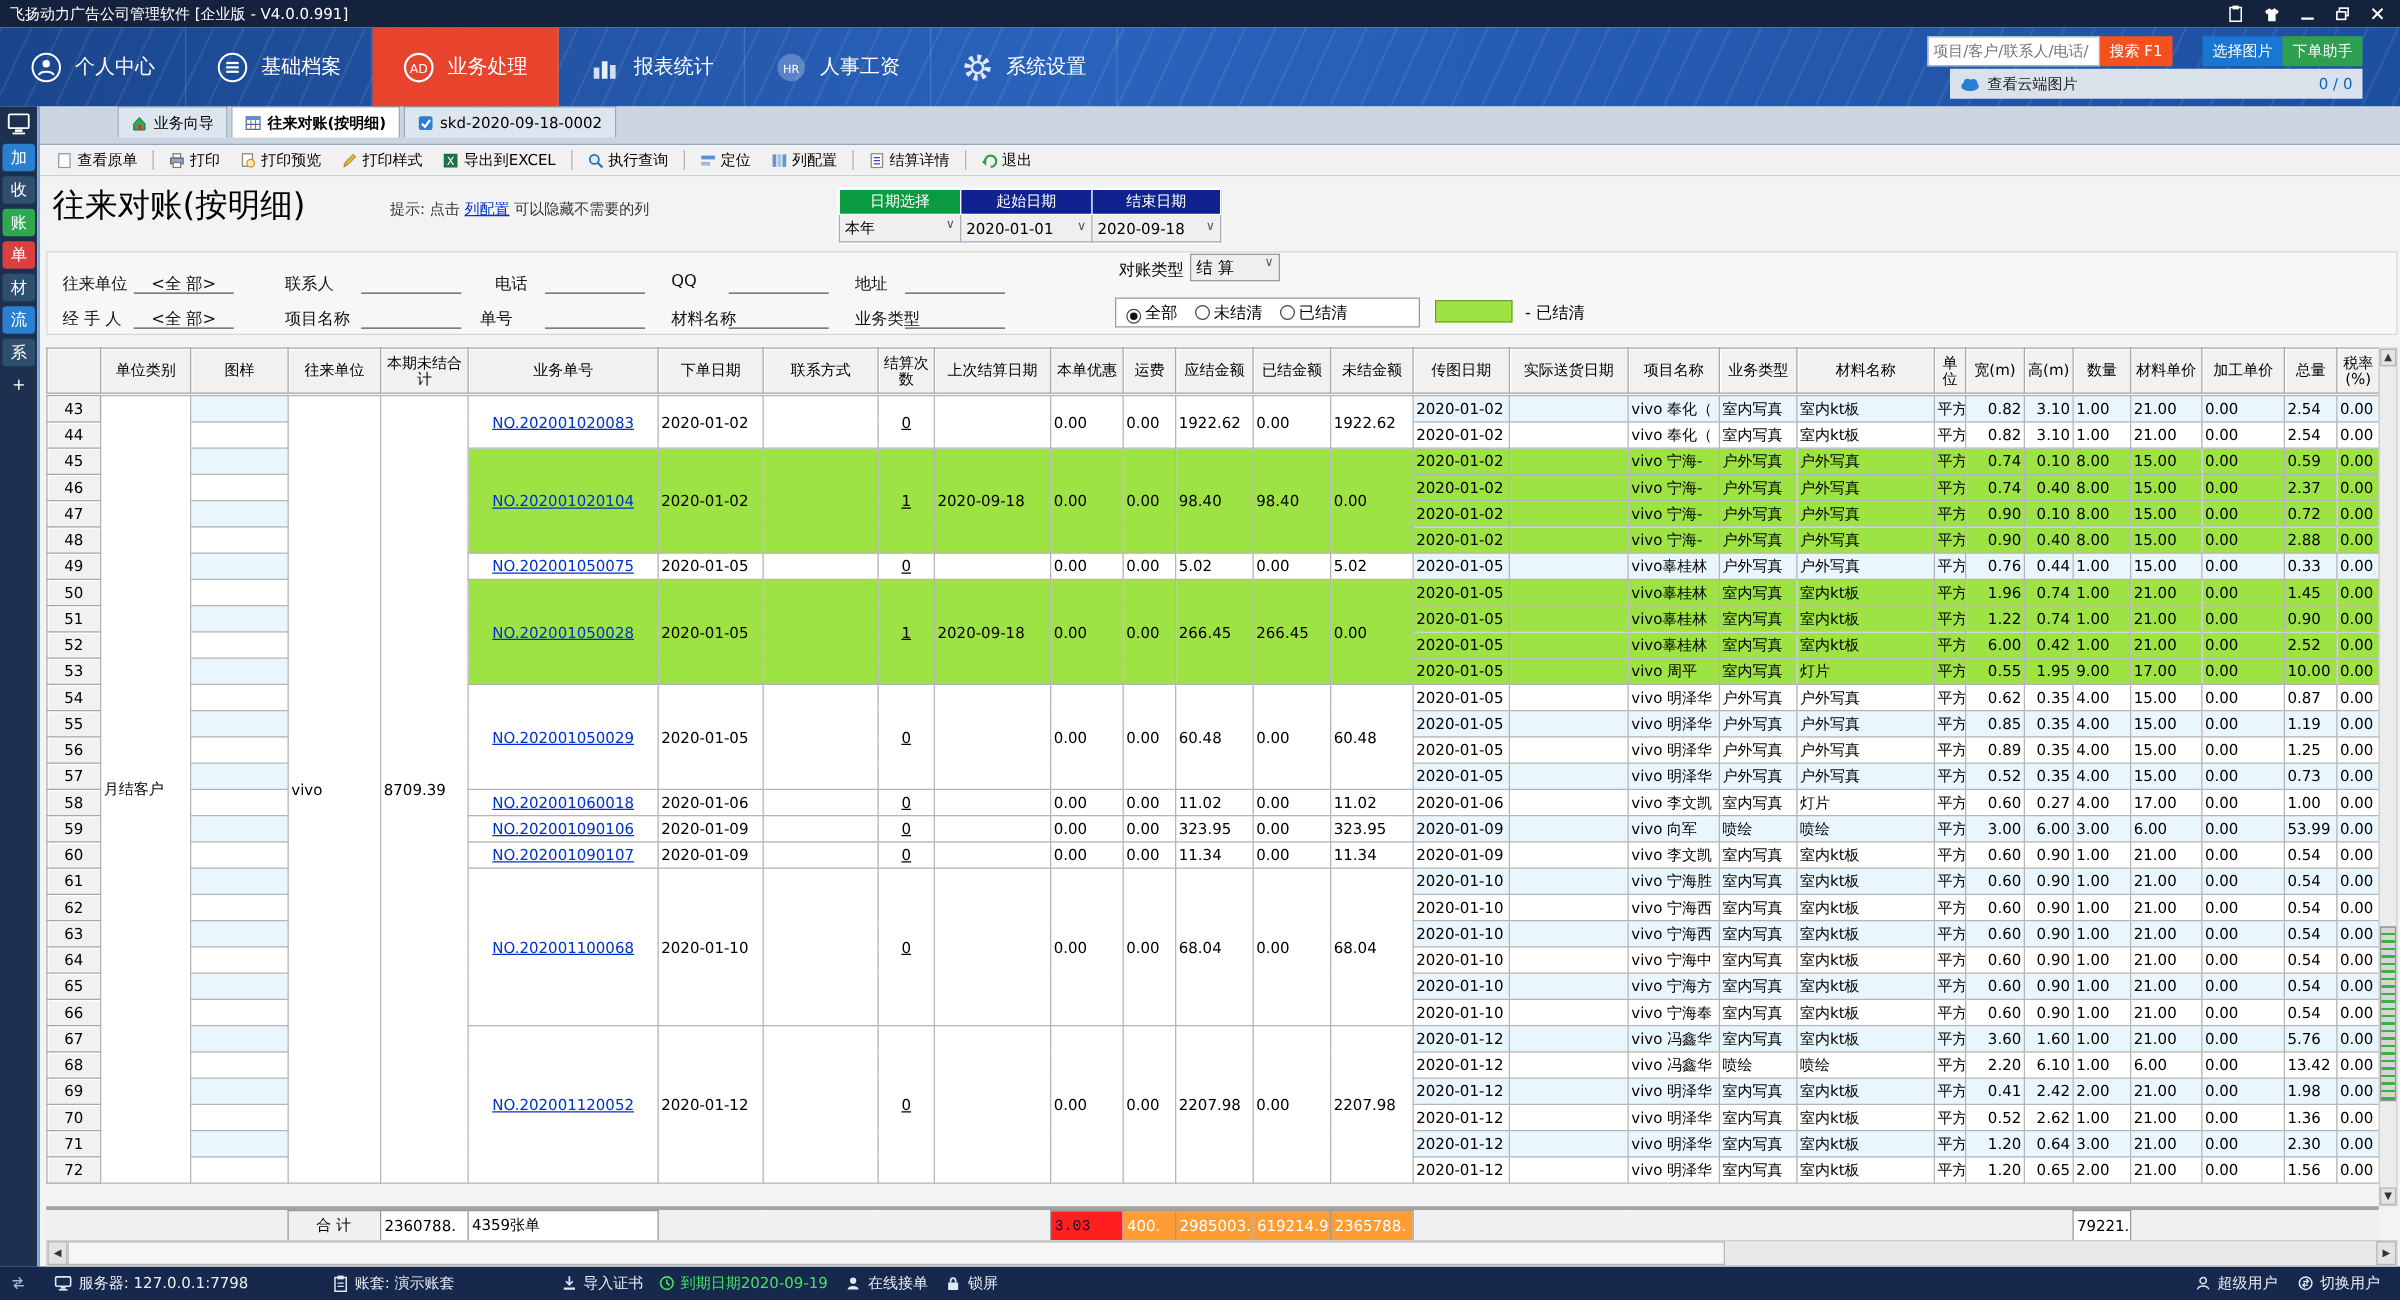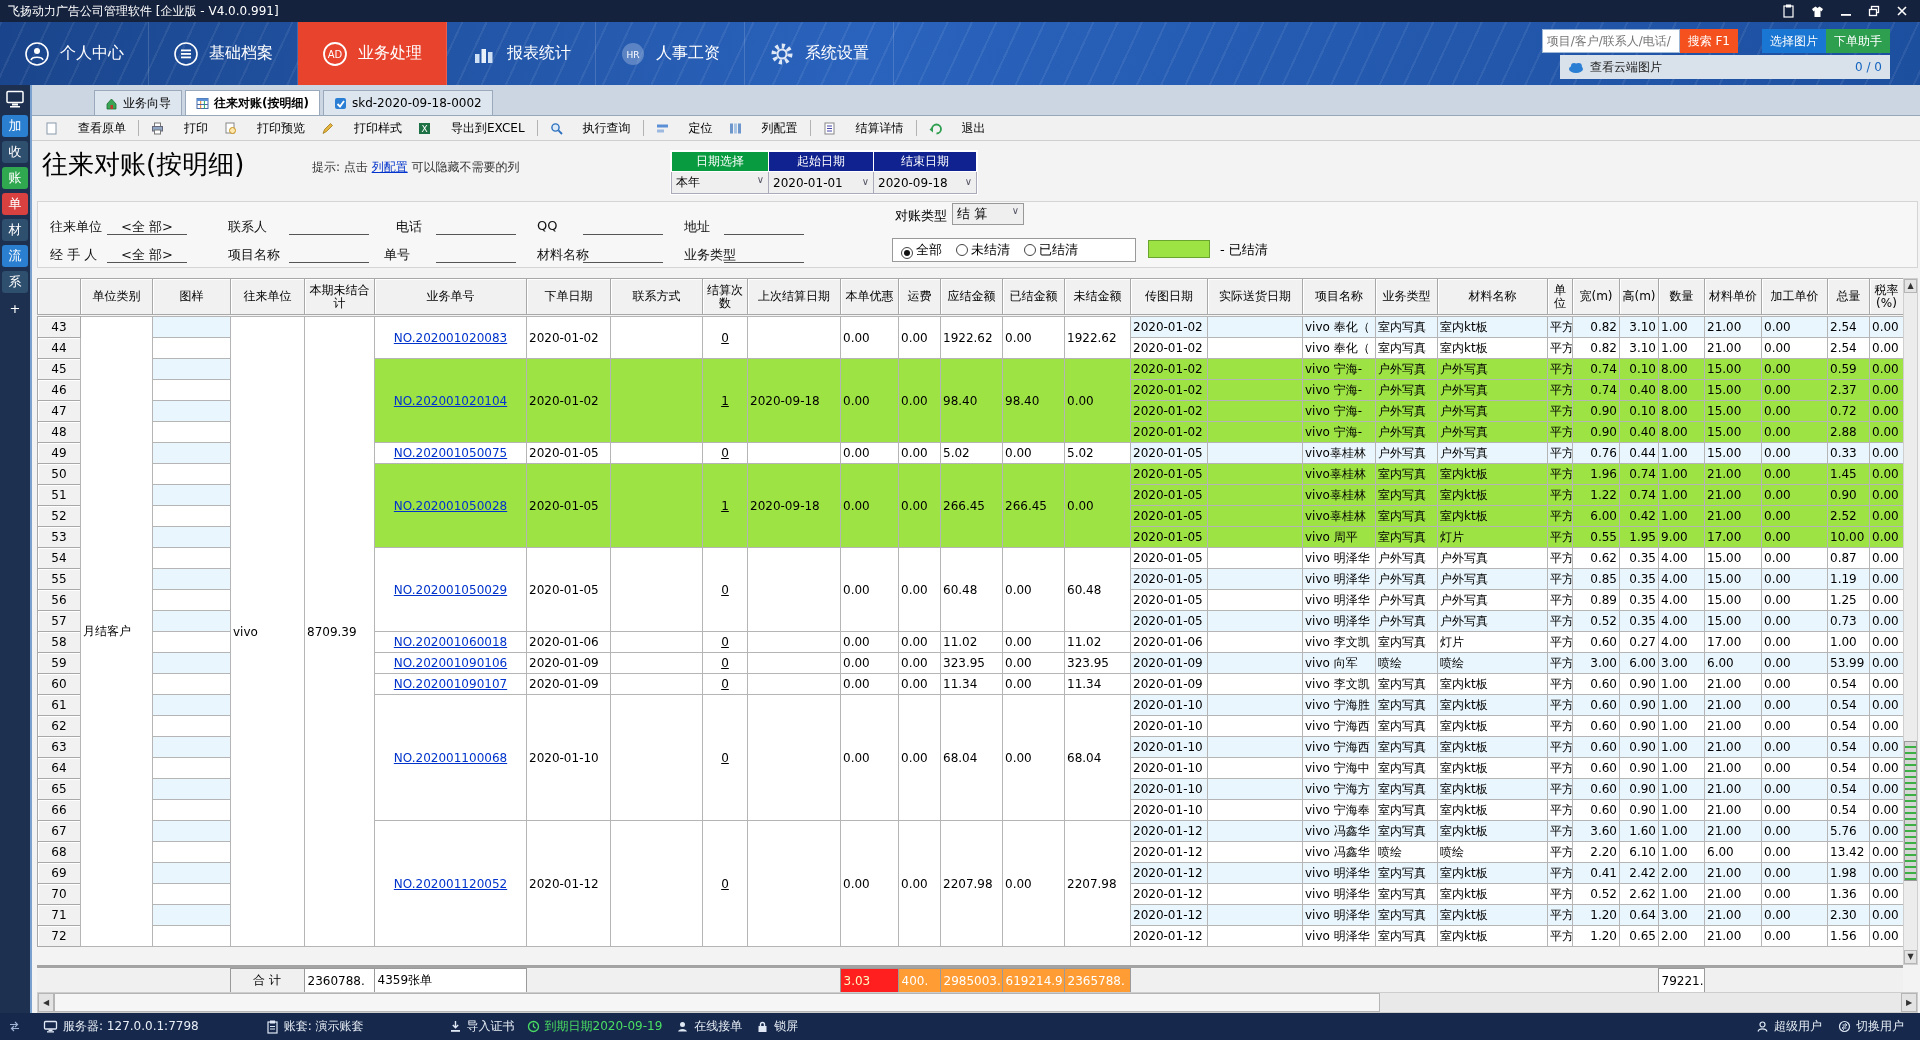--- a/index.html
+++ b/index.html
@@ -16,25 +16,25 @@
   .menu-item.active { background:#e8432d; }
   .searchrow { position:absolute; top:7px; right:30px; display:flex; height:24px; }
   .searchrow input { width:138px; height:24px; border:1px solid #9db7d4; padding:0 4px; font-size:12px; font-family:inherit; }
   .sbtn { height:24px; color:#fff; font-size:12px; display:flex; align-items:center; padding:0 8px; cursor:pointer; white-space:nowrap; }
   .cloudbar { position:absolute; top:33px; right:30px; width:330px; height:24px; background:#d9e1ea; display:flex; align-items:center; gap:6px; padding:0 8px; font-size:12px; color:#222; }
   .cloudcount { margin-left:auto; color:#1565c0; }
   .workspace { display:flex; height:928px; }
   .sidebar { width:30px; background:#1d3050; display:flex; flex-direction:column; align-items:center; padding-top:5px; gap:4px; }
   .side-item { width:26px; height:22px; border-radius:3px; color:#fff; font-size:13px; display:flex; align-items:center; justify-content:center; cursor:pointer; }
   .main { flex:1; display:flex; flex-direction:column; border-left:2px solid #7ba2cf; background:#f0f0f0; }
-  .tabbar { height:31px; background:#ccd6e3; display:flex; align-items:flex-end; padding-left:62px; gap:3px; border-bottom:1px solid #98a8bb; }
+  .tabbar { height:31px; background:#ccd6e3; display:flex; align-items:flex-start; padding-left:62px; gap:3px; border-bottom:1px solid #98a8bb; }
   .tab { height:25px; display:flex; align-items:center; gap:5px; padding:0 10px; font-size:12px; background:#dde5ee; border:1px solid #9aa9bc; border-bottom:none; cursor:pointer; white-space:nowrap; }
   .tab.active { background:#fff; font-weight:bold; }
   .toolbar { height:25px; background:#f1f1f1; border-bottom:1px solid #cfcfcf; display:flex; align-items:center; padding-left:6px; gap:2px; font-size:12px; }
-  .tbtn { display:flex; align-items:center; gap:20px; padding:2px 7px; cursor:pointer; white-space:nowrap; }
+  .tbtn { display:flex; align-items:center; gap:4px; padding:2px 7px; cursor:pointer; white-space:nowrap; }
   .tsep { width:1px; height:16px; background:#b3b3b3; margin:0 3px; }
   .page { position:relative; flex:1; background:#f3f3f3; }
   .page-title { position:absolute; left:10px; top:6px; font-size:26px; color:#000; }
   .tip { position:absolute; left:280px; top:18px; font-size:12px; color:#333; }
   .tip a { color:#0033cc; }
   .datebox { position:absolute; left:638px; top:9px; border:1px solid #fff; }
   .datebox table { border-collapse:collapse; font-size:12px; }
   .datebox th { color:#fff; font-weight:normal; height:20px; border:1px solid #fff; }
   .datebox th.grn { background:#089b3f; }
   .datebox th.nvy { background:#10228f; }
@@ -62,21 +62,21 @@
   .grid a.order { color:#0033cc; display:block; text-align:center; }
   .grid td.cnt { text-align:center; }
   .grid td.cnt span { text-decoration:underline; }
   .gridhead { position:absolute; left:5px; top:137px; }
   .gridbody { position:absolute; left:5px; top:175px; height:649px; overflow:hidden; }
   .sumwrap { position:absolute; left:5px; top:824px; border-top:3px solid #a3a3a3; }
   .sum { border-collapse:collapse; table-layout:fixed; width:1866px; font-size:12px; }
   .sum td { height:24px; background:#f0f0f0; padding:0 3px; white-space:nowrap; overflow:hidden; }
   .sum td.box { border:1px solid #9a9a9a; background:#fff; }
   .sum td.lbl { border:1px solid #9a9a9a; background:#f0f0f0; text-align:center; }
-  .sum td.red { border:1px solid #9a9a9a; background:#ff1f1f; color:#fef9c3; }
+  .sum td.red { border:1px solid #9a9a9a; background:#ff1f1f; color:#0f172a;font-family:Liberation Mono, monospace; }
   .sum td.org { border:1px solid #9a9a9a; background:#ff9c33; color:#fff; }
   .vscroll { position:absolute; left:1871px; top:137px; width:15px; height:687px; background:#ececec; border:1px solid #cfcfcf; }
   .vscroll .arr { position:absolute; left:0; width:13px; height:14px; background:#e3e3e3; border:1px solid #b5b5b5; font-size:8px; text-align:center; line-height:12px; color:#333; }
   .vthumb { position:absolute; left:0; top:462px; width:13px; height:140px; background:#d6d6d6; border:1px solid #9a9a9a;
     background-image: repeating-linear-gradient(0deg,#3cb043 0 2px, rgba(0,0,0,0) 2px 6px); }
   .hscroll { position:absolute; left:5px; top:851px; width:1881px; height:21px; background:#e9e9e9; border:1px solid #cdcdcd; }
   .hscroll .arr { position:absolute; top:0; width:16px; height:19px; background:#e3e3e3; border:1px solid #b5b5b5; font-size:8px; text-align:center; line-height:17px; color:#333; }
   .hthumb { position:absolute; left:16px; top:0; width:1326px; height:19px; background:#f6f6f6; border:1px solid #b5b5b5; }
   .statusbar { height:27px; background:#16294d; color:#e8edf5; display:flex; align-items:center; font-size:12px; }
   .stitem { display:flex; align-items:center; gap:5px; white-space:nowrap; }

